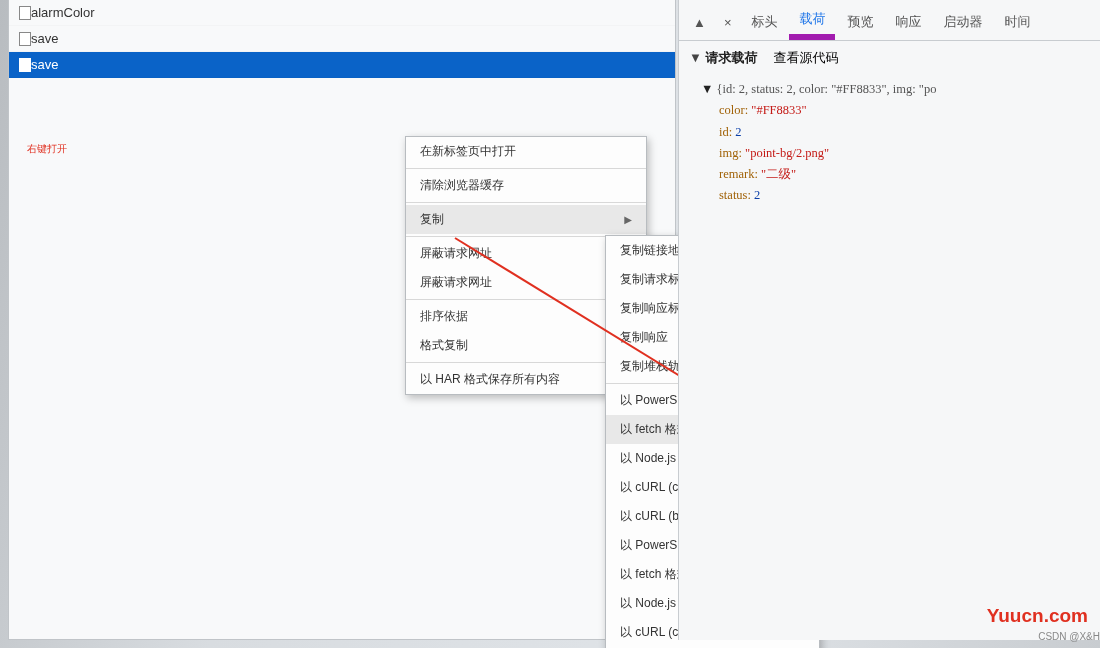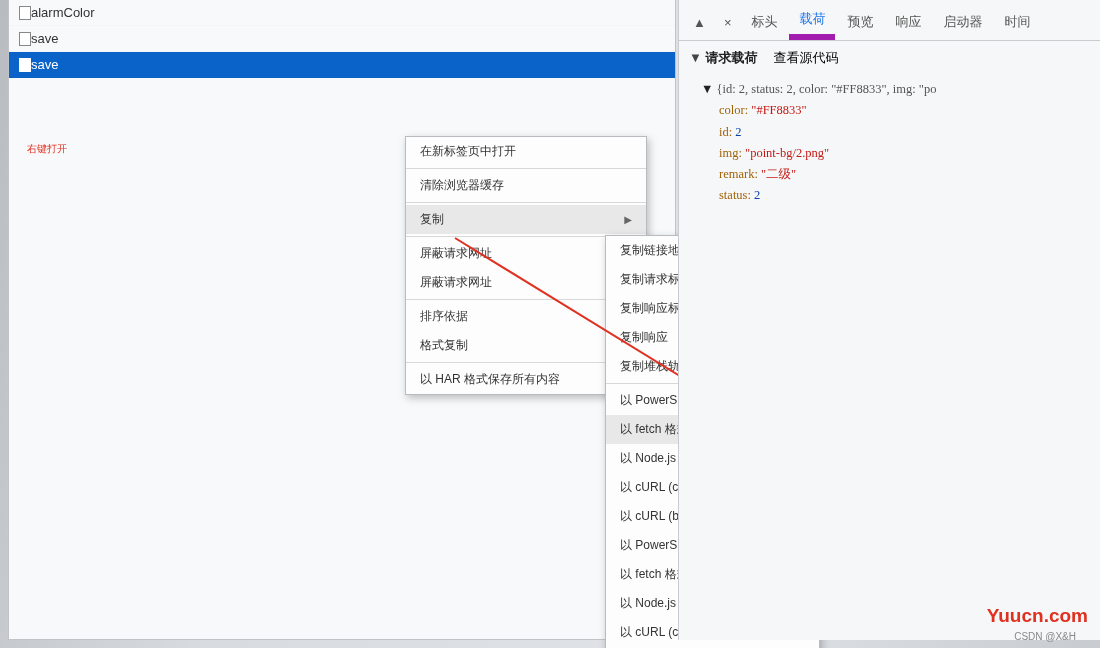--- a/index.html
+++ b/index.html
@@ -94,21 +94,21 @@
   .json-punc { color: #555; }
   .child { padding-left: 18px; }
   .red-line {
     position: absolute; pointer-events: none;
   }
   .watermark {
     position: absolute; right: 12px; bottom: 21px;
     color: #e03020; font-size: 19px; font-weight: 700;
   }
   .watermark2 {
-    position: absolute; right: 24px; bottom: 6px;
+    position: absolute; right: 0; bottom: 6px;
     color: #888; font-size: 10px;
   }
   .cursor-icon {
     position: absolute; width: 14px; height: 20px;
     pointer-events: none;
   }
 </style>
 </head>
 <body>
 

